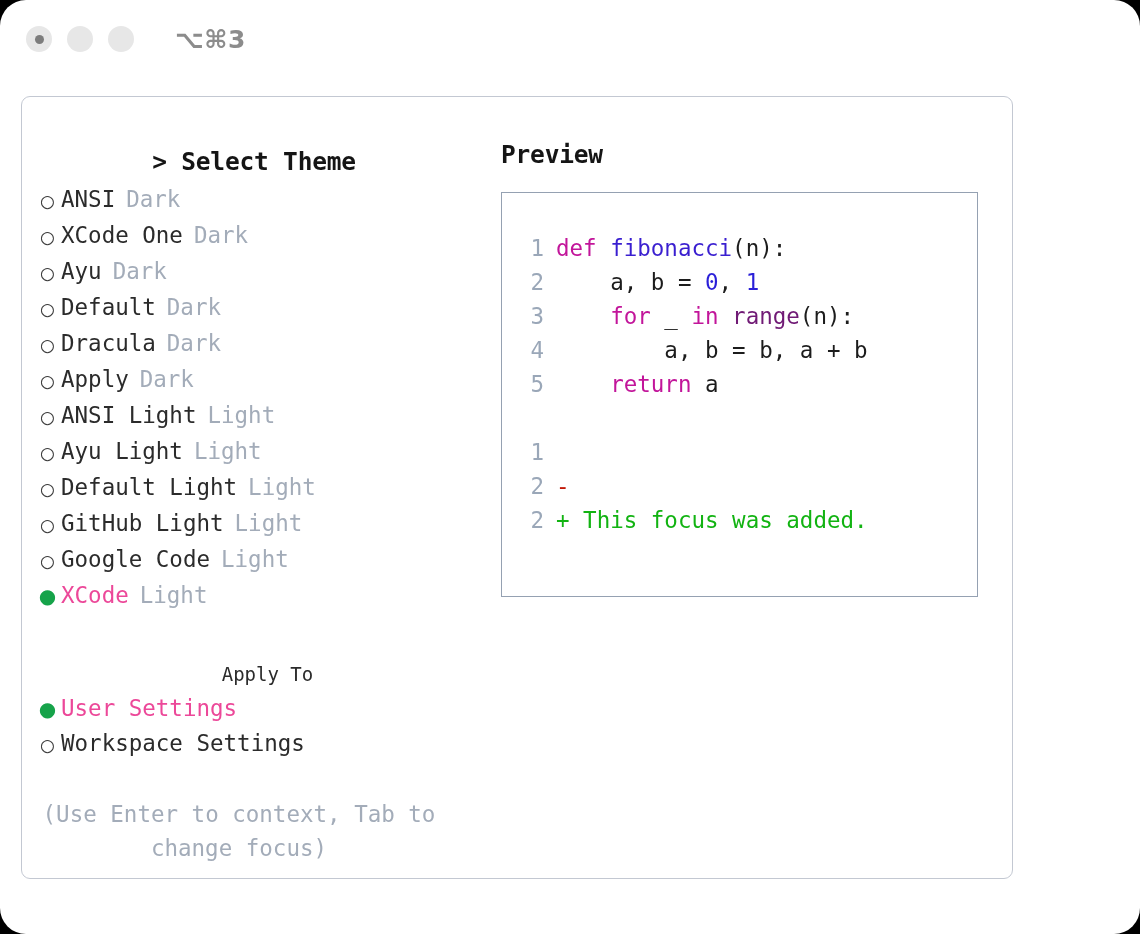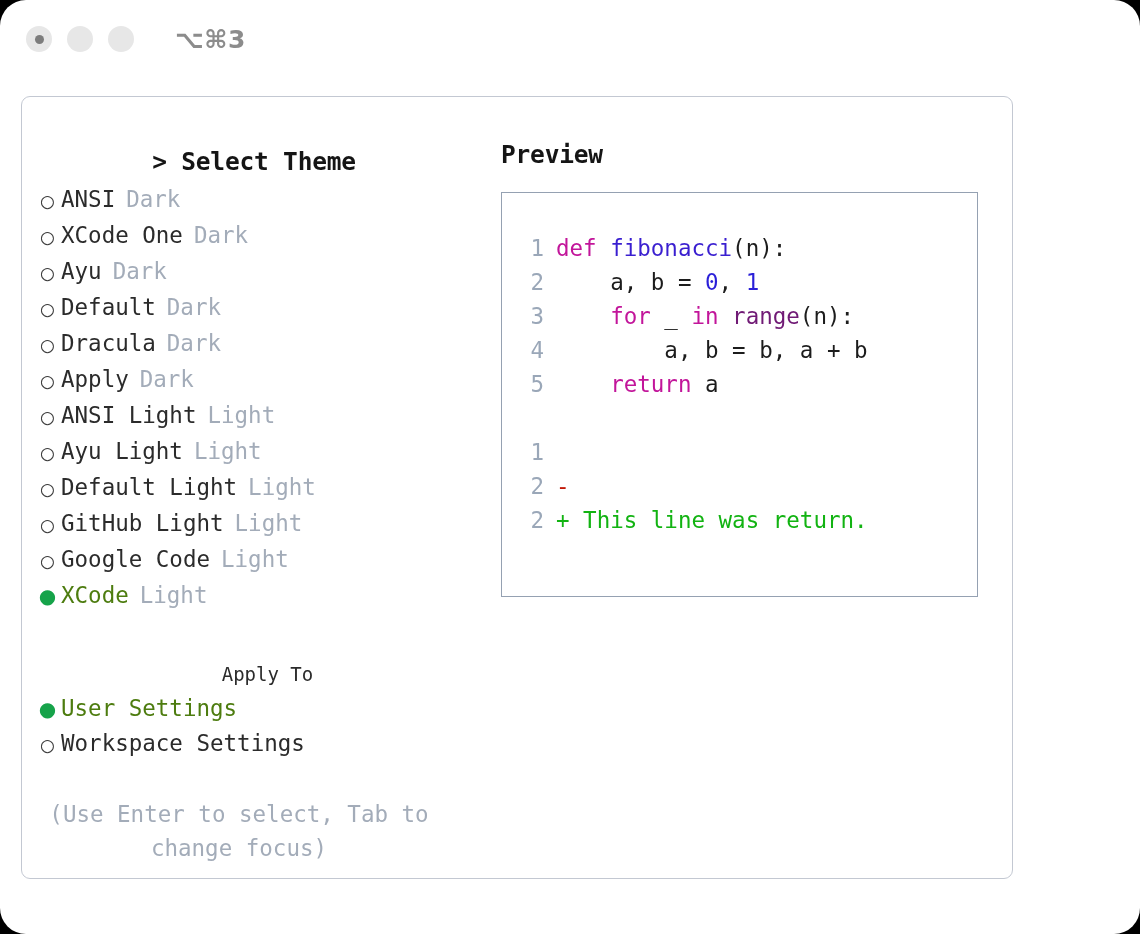--- a/index.html
+++ b/index.html
@@ -119,21 +119,21 @@
     line-height: 34px;
   }
   .marker.sel {
     color: #16a34a;
     font-size: 20px;
   }
   .opt-name {
     color: #2b2b2b;
   }
   .option-row.selected .opt-name {
-    color: #4d7c0f;
+    color: #ec4899;
   }
   .opt-kind {
     color: #a3acb9;
     margin-left: 11px;
   }
 
   #apply-to-group {
     margin-top: 44px;
   }
   #apply-to-label {
@@ -225,37 +225,37 @@
         </div>
 
       <div id="apply-to-group">
         <div id="apply-to-label">Apply To</div>
         <div id="apply-to-list">
             <div class="option-row selected"><span class="marker sel">●</span><span class="opt-name">User Settings</span></div>
             <div class="option-row"><span class="marker">○</span><span class="opt-name">Workspace Settings</span></div>
           </div>
       </div>
 
-      <div id="hint">(Use Enter to select, Tab to change focus)</div>
+      <div id="hint">(Use Enter to context, Tab to change focus)</div>
     </div>
 
     <div id="right-col">
       <div class="section-title" id="preview-heading">Preview</div>
 
       <div id="preview-box">
         <div id="code-block">
             <div class="code-line"><span class="lineno">1</span><span class="code-text"><span class="tok-kw">def</span><span class="tok-plain"> </span><span class="tok-fn">fibonacci</span><span class="tok-plain">(n):</span></span></div>
             <div class="code-line"><span class="lineno">2</span><span class="code-text"><span class="tok-plain">    a, b = </span><span class="tok-num">0</span><span class="tok-plain">, </span><span class="tok-num">1</span></span></div>
             <div class="code-line"><span class="lineno">3</span><span class="code-text"><span class="tok-plain">    </span><span class="tok-kw">for</span><span class="tok-plain"> _ </span><span class="tok-kw">in</span><span class="tok-plain"> </span><span class="tok-bi">range</span><span class="tok-plain">(n):</span></span></div>
             <div class="code-line"><span class="lineno">4</span><span class="code-text"><span class="tok-plain">        a, b = b, a + b</span></span></div>
             <div class="code-line"><span class="lineno">5</span><span class="code-text"><span class="tok-plain">    </span><span class="tok-kw">return</span><span class="tok-plain"> a</span></span></div>
           </div>
         <div class="spacer-line"></div>
         <div id="diff-block">
             <div class="code-line"><span class="lineno">1</span><span class="diff-ctx"> </span></div>
             <div class="code-line"><span class="lineno">2</span><span class="diff-del">-</span></div>
-            <div class="code-line"><span class="lineno">2</span><span class="diff-add">+</span><span class="diff-add"> This line was return.</span></div>
+            <div class="code-line"><span class="lineno">2</span><span class="diff-add">+</span><span class="diff-add"> This focus was added.</span></div>
           </div>
       </div>
     </div>
 
   </div>
 </div>
 
 </body></html>

